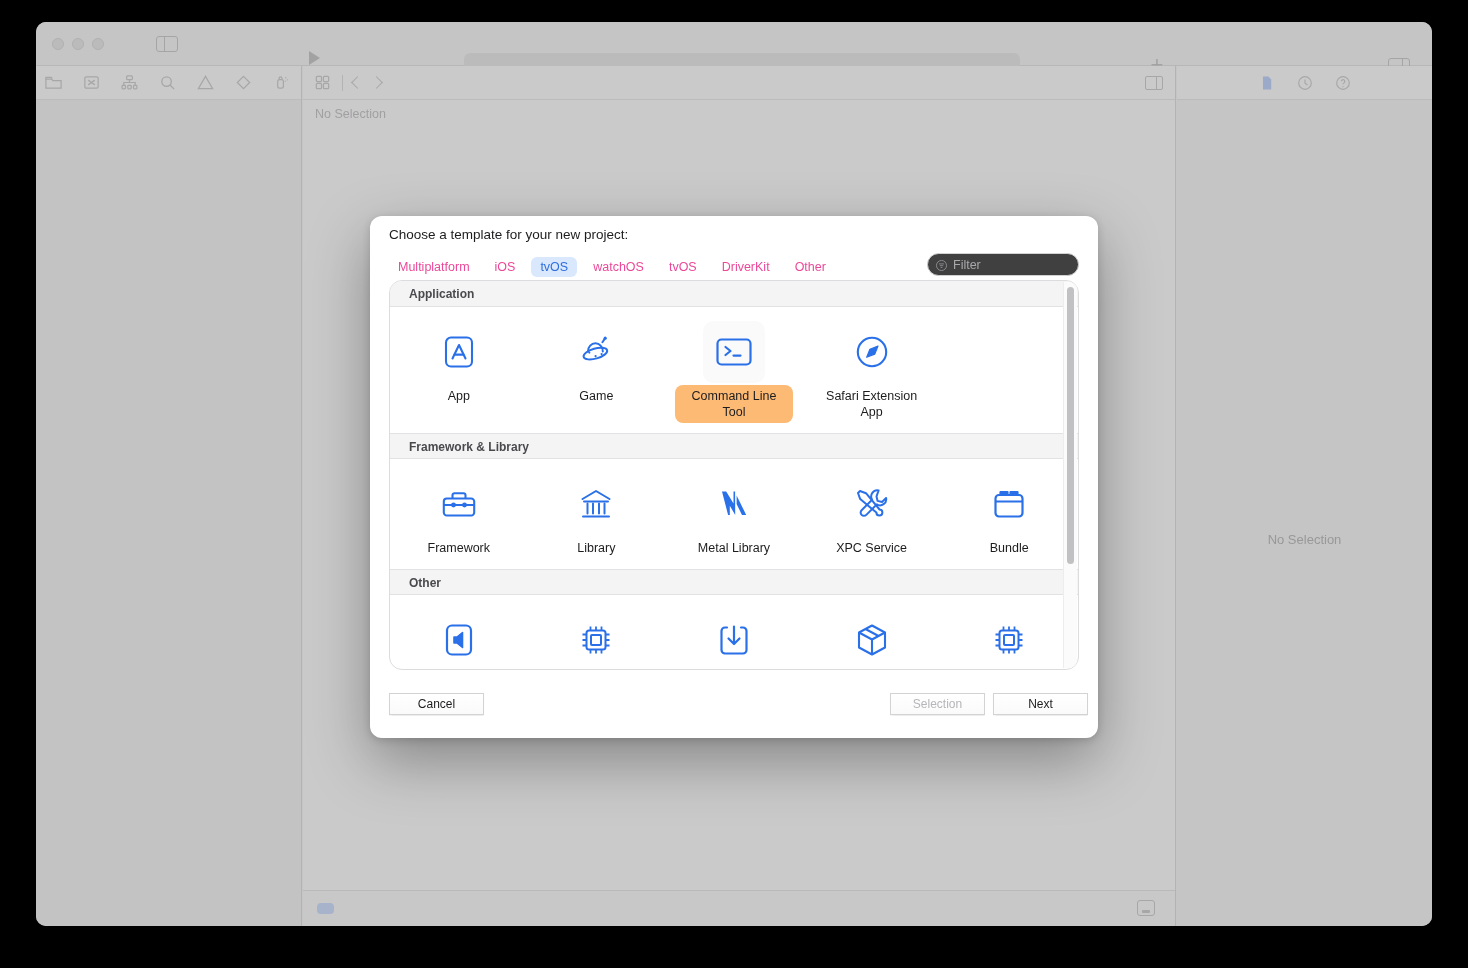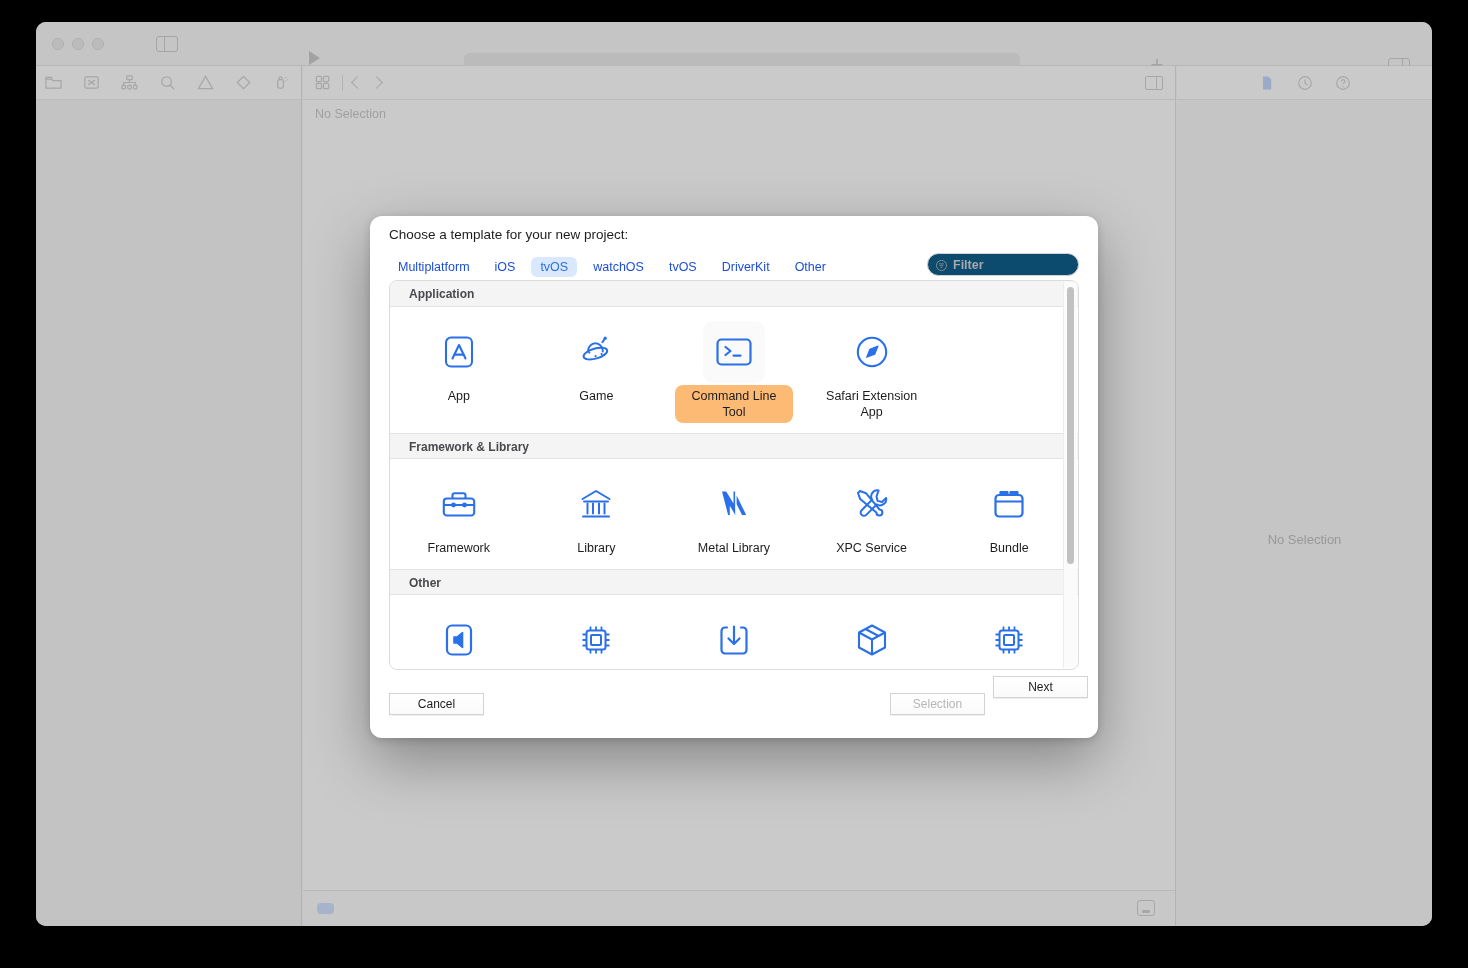--- a/index.html
+++ b/index.html
@@ -123,41 +123,41 @@
     position:absolute; left:19px; top:11px;
     font-size: 13.5px; color:#1d1d1f; font-weight: 400;
   }
 
   
   #tab-row {
     position:absolute; left:19px; top:36px; width:690px; height:29px;
     display:flex; align-items:center;
   }
   .plat-tab {
-    font-size: 12.5px; color:#1d4ed8;
+    font-size: 12.5px; color:#ec4899;
     padding: 3px 9px; border-radius: 6px; margin-right: 7px;
     white-space: nowrap; cursor: default;
   }
   .plat-tab.active { background:#d9e8fd; color:#2f6fdb; }
 
   #filter-field {
     position:absolute; right:0; top:1px;
     width:152px; height:23px;
     border:1px solid #d2d2d4; border-radius: 11.5px;
-    background:#0c4a6e;
-    display:flex; align-items:center; padding-left:7px;font-weight:bold;
+    background:#404040;
+    display:flex; align-items:center; padding-left:7px;
   }
   #filter-field .fic { width:13px; height:13px; margin-right:5px; }
   #filter-placeholder { font-size:12.5px; color:#a8a8ac; }
 
   
   #template-list {
     position:absolute; left:19px; top:64px;
     width:690px; height:390px;
-    border:1px solid #dcdcde; border-radius:8px;
+    border:1px solid #dcdcde; border-radius:13px;
     background:#fff; overflow:hidden;
   }
   .section-header {
     height:26px; line-height:26px;
     background:#f4f4f5; border-bottom:1px solid #e2e2e4; border-top:1px solid #e2e2e4;
     padding-left:19px; font-size:12px; font-weight:700; color:#4a4a4e;
   }
   .section-header.first { border-top:none; }
   .tile-grid { display:flex; padding: 14px 0 10px 0; }
   .tile {
@@ -192,21 +192,21 @@
     position:absolute; height:22px;
     border:1px solid #d3d3d5; border-radius:0;
     background: linear-gradient(#ffffff, #fafafa);
     font-size:12px; color:#1d1d1f;
     display:flex; align-items:center; justify-content:center;
     box-shadow: 0 0.5px 1px rgba(0,0,0,0.07);
     cursor: default;
   }
   #btn-cancel { left:19px; top:477px; width:95px; }
   #btn-previous { right:113px; top:477px; width:95px; color:#b6b6b9; }
-  #btn-next { right:10px; top:460px; width:95px; }
+  #btn-next { right:10px; top:477px; width:95px; }
 </style>
 </head>
 <body>
 
 <div id="xcode-window">
 
   <div id="xc-titlebar">
     <div class="traffic-lights">
       <div class="tl"></div>
       <div class="tl"></div>

